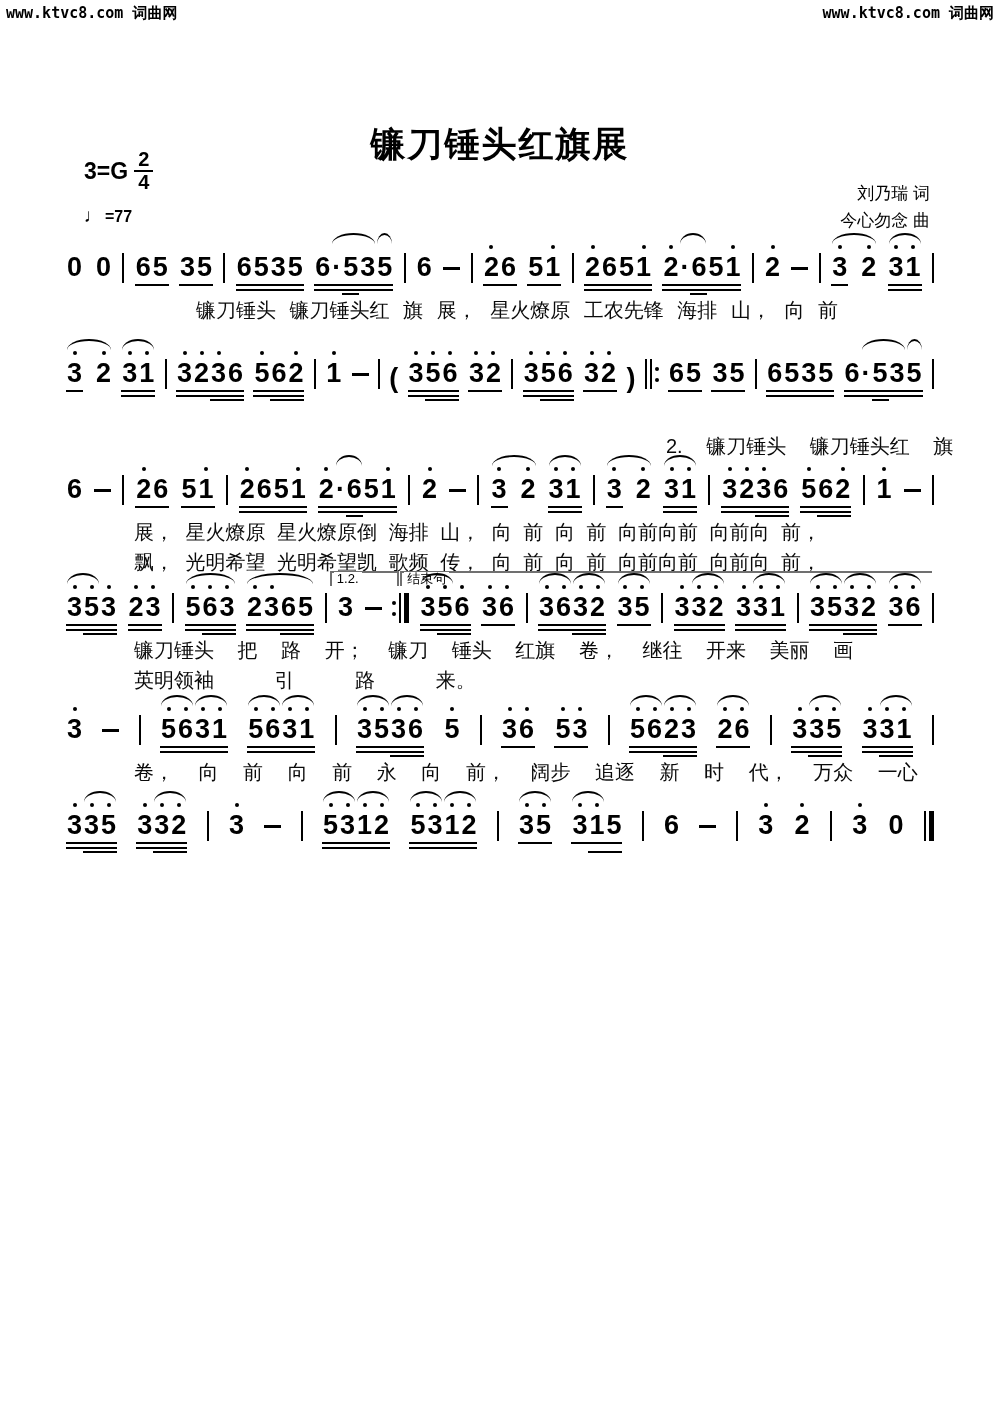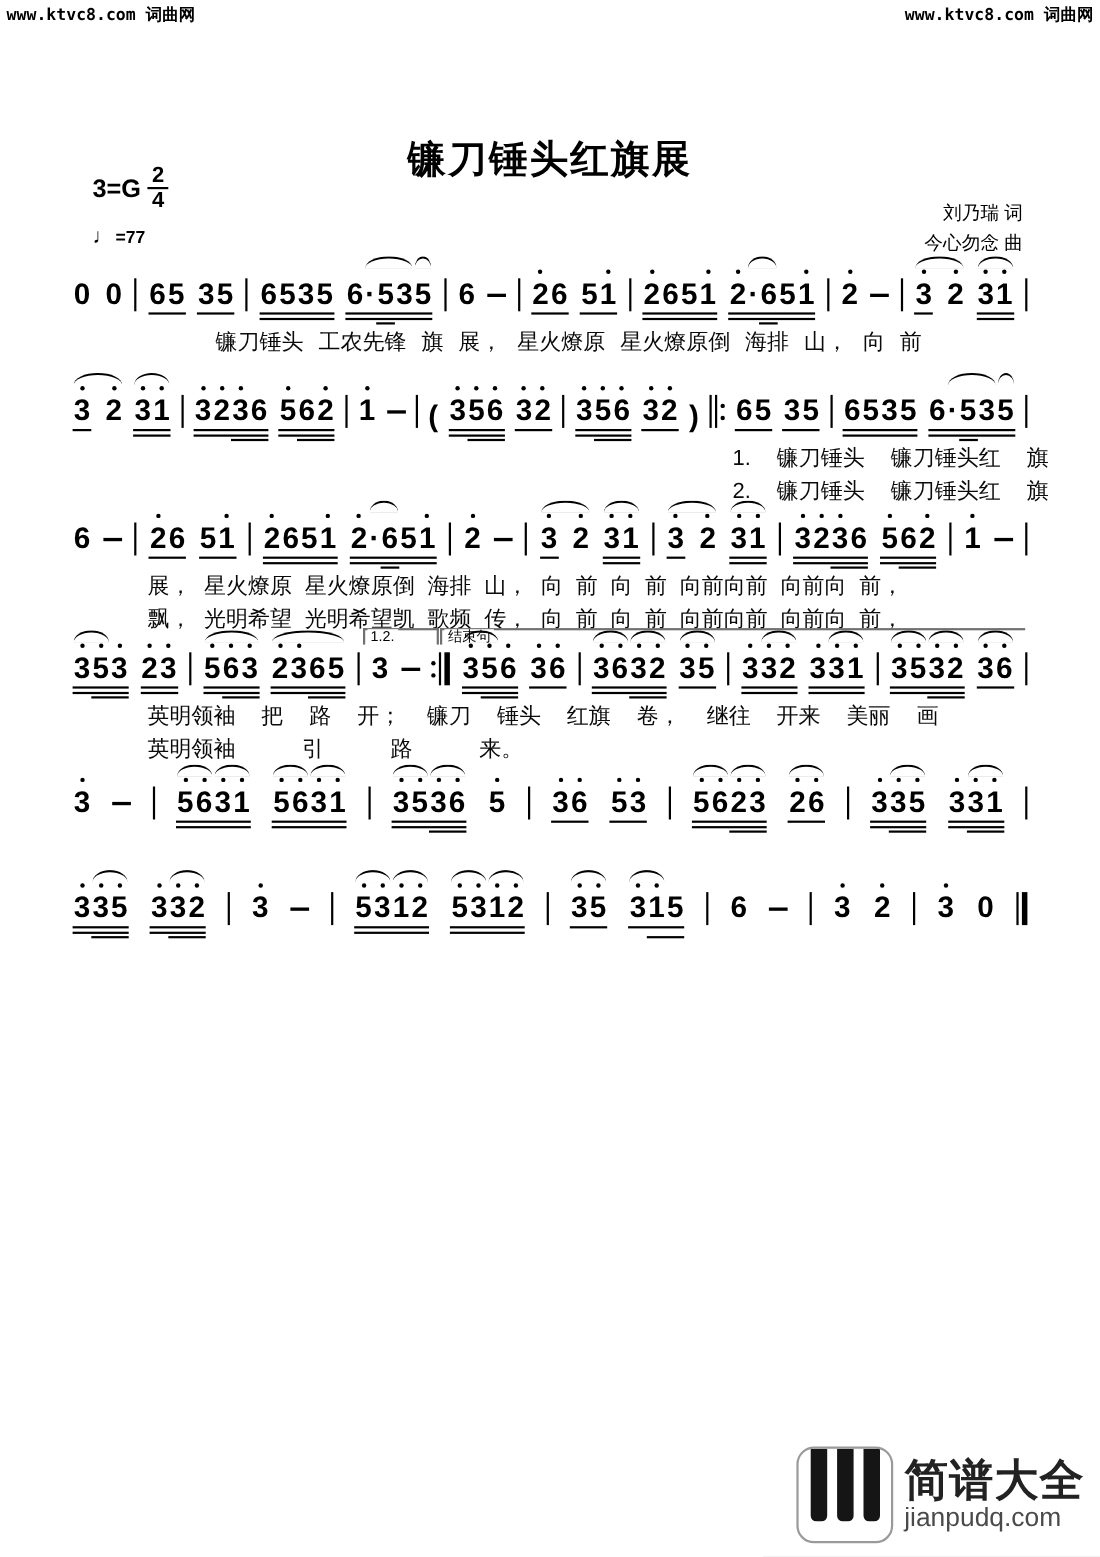--- a/index.html
+++ b/index.html
@@ -107,21 +107,21 @@
           <span class="grp"><span class="nc" style="width: 17px;">2</span><span class="nc" style="width: 11px;">·</span><span class="nc" style="width: 17px;">6</span><span class="nc" style="width: 17px;">5</span><span class="nc" style="width: 17px;">1</span><i class="hd" style="left: 6.5px;"></i><i class="hd" style="left: 68.5px;"></i><i class="arc" style="left: 18px; width: 26px;"></i><i class="ul l1" style="left: 0px; width: 79px;"></i><i class="ul l2" style="left: 0px; width: 79px;"></i><i class="ul l3" style="left: 28px; width: 17px;"></i></span>
           <span class="bar"></span>
           <span class="grp"><span class="nc" style="width: 17px;">2</span><i class="hd" style="left: 6.5px;"></i></span>
           <span class="dash"></span>
           <span class="bar"></span>
           <span class="grp"><span class="nc" style="width: 17px;">3</span><span class="nc" style="width: 12px;">&nbsp;</span><span class="nc" style="width: 17px;">2</span><i class="hd" style="left: 6.5px;"></i><i class="hd" style="left: 35.5px;"></i><i class="arc" style="left: 1px; width: 44px;"></i><i class="ul l1" style="left: 0px; width: 17px;"></i></span>
           <span class="grp"><span class="nc" style="width: 17px;">3</span><span class="nc" style="width: 17px;">1</span><i class="hd" style="left: 6.5px;"></i><i class="hd" style="left: 23.5px;"></i><i class="arc" style="left: 1px; width: 32px;"></i><i class="ul l1" style="left: 0px; width: 34px;"></i><i class="ul l2" style="left: 0px; width: 34px;"></i></span>
           <span class="bar"></span>
         </div>
         <div class="lyric-row">
-          <span class="lyric-seg" style="left: 130px; word-spacing: 8px;">镰刀锤头 工农先锋 旗 展， 星火燎原 星火燎原倒 海排 山， 向 前</span>
+          <span class="lyric-seg" style="left: 130px; word-spacing: 8px;">镰刀锤头 镰刀锤头红 旗 展， 星火燎原 工农先锋 海排 山， 向 前</span>
         </div>
       </div>
       <div class="line-block" style="top: 336px;">
         <div class="music-line">
           <span class="grp"><span class="nc" style="width: 17px;">3</span><span class="nc" style="width: 12px;">&nbsp;</span><span class="nc" style="width: 17px;">2</span><i class="hd" style="left: 6.5px;"></i><i class="hd" style="left: 35.5px;"></i><i class="arc" style="left: 1px; width: 44px;"></i><i class="ul l1" style="left: 0px; width: 17px;"></i></span>
           <span class="grp"><span class="nc" style="width: 17px;">3</span><span class="nc" style="width: 17px;">1</span><i class="hd" style="left: 6.5px;"></i><i class="hd" style="left: 23.5px;"></i><i class="arc" style="left: 1px; width: 32px;"></i><i class="ul l1" style="left: 0px; width: 34px;"></i><i class="ul l2" style="left: 0px; width: 34px;"></i></span>
           <span class="bar"></span>
           <span class="grp"><span class="nc" style="width: 17px;">3</span><span class="nc" style="width: 17px;">2</span><span class="nc" style="width: 17px;">3</span><span class="nc" style="width: 17px;">6</span><i class="hd" style="left: 6.5px;"></i><i class="hd" style="left: 23.5px;"></i><i class="hd" style="left: 40.5px;"></i><i class="ul l1" style="left: 0px; width: 68px;"></i><i class="ul l2" style="left: 0px; width: 68px;"></i><i class="ul l3" style="left: 34px; width: 34px;"></i></span>
           <span class="grp"><span class="nc" style="width: 17px;">5</span><span class="nc" style="width: 17px;">6</span><span class="nc" style="width: 17px;">2</span><i class="hd" style="left: 6.5px;"></i><i class="hd" style="left: 40.5px;"></i><i class="ul l1" style="left: 0px; width: 51px;"></i><i class="ul l2" style="left: 0px; width: 51px;"></i><i class="ul l3" style="left: 17px; width: 34px;"></i></span>
           <span class="bar"></span>
@@ -144,21 +144,20 @@
             </i>
           </span>
           <span class="grp"><span class="nc" style="width: 17px;">6</span><span class="nc" style="width: 17px;">5</span><i class="ul l1" style="left: 0px; width: 34px;"></i></span>
           <span class="grp"><span class="nc" style="width: 17px;">3</span><span class="nc" style="width: 17px;">5</span><i class="ul l1" style="left: 0px; width: 34px;"></i></span>
           <span class="bar"></span>
           <span class="grp"><span class="nc" style="width: 17px;">6</span><span class="nc" style="width: 17px;">5</span><span class="nc" style="width: 17px;">3</span><span class="nc" style="width: 17px;">5</span><i class="ul l1" style="left: 0px; width: 68px;"></i><i class="ul l2" style="left: 0px; width: 68px;"></i></span>
           <span class="grp"><span class="nc" style="width: 17px;">6</span><span class="nc" style="width: 11px;">·</span><span class="nc" style="width: 17px;">5</span><span class="nc" style="width: 17px;">3</span><span class="nc" style="width: 17px;">5</span><i class="arc" style="left: 18px; width: 43px;"></i><i class="arc" style="left: 63px; width: 15px;"></i><i class="ul l1" style="left: 0px; width: 79px;"></i><i class="ul l2" style="left: 0px; width: 79px;"></i><i class="ul l3" style="left: 28px; width: 17px;"></i></span>
           <span class="bar"></span>
         </div>
         <div class="lyric-row">
-          <span class="lyric-seg" style="left: 600px; word-spacing: 18px;">1. 镰刀锤头 镰刀锤头红 旗</span>
         </div>
         <div class="lyric-row">
           <span class="lyric-seg" style="left: 600px; word-spacing: 18px;">2. 镰刀锤头 镰刀锤头红 旗</span>
         </div>
       </div>
       <div class="line-block" style="top: 452px;">
         <div class="music-line">
           <span class="grp"><span class="nc" style="width: 17px;">6</span></span>
           <span class="dash"></span>
           <span class="bar"></span>
@@ -222,21 +221,21 @@
           <span class="grp"><span class="nc" style="width: 17px;">3</span><span class="nc" style="width: 17px;">5</span><i class="hd" style="left: 6.5px;"></i><i class="hd" style="left: 23.5px;"></i><i class="arc" style="left: 1px; width: 32px;"></i><i class="ul l1" style="left: 0px; width: 34px;"></i></span>
           <span class="bar"></span>
           <span class="grp"><span class="nc" style="width: 17px;">3</span><span class="nc" style="width: 17px;">3</span><span class="nc" style="width: 17px;">2</span><i class="hd" style="left: 6.5px;"></i><i class="hd" style="left: 23.5px;"></i><i class="hd" style="left: 40.5px;"></i><i class="arc" style="left: 18px; width: 32px;"></i><i class="ul l1" style="left: 0px; width: 51px;"></i><i class="ul l2" style="left: 0px; width: 51px;"></i></span>
           <span class="grp"><span class="nc" style="width: 17px;">3</span><span class="nc" style="width: 17px;">3</span><span class="nc" style="width: 17px;">1</span><i class="hd" style="left: 6.5px;"></i><i class="hd" style="left: 23.5px;"></i><i class="hd" style="left: 40.5px;"></i><i class="arc" style="left: 18px; width: 32px;"></i><i class="ul l1" style="left: 0px; width: 51px;"></i><i class="ul l2" style="left: 0px; width: 51px;"></i></span>
           <span class="bar"></span>
           <span class="grp"><span class="nc" style="width: 17px;">3</span><span class="nc" style="width: 17px;">5</span><span class="nc" style="width: 17px;">3</span><span class="nc" style="width: 17px;">2</span><i class="hd" style="left: 6.5px;"></i><i class="hd" style="left: 23.5px;"></i><i class="hd" style="left: 40.5px;"></i><i class="hd" style="left: 57.5px;"></i><i class="arc" style="left: 1px; width: 32px;"></i><i class="arc" style="left: 35px; width: 32px;"></i><i class="ul l1" style="left: 0px; width: 68px;"></i><i class="ul l2" style="left: 0px; width: 68px;"></i><i class="ul l3" style="left: 34px; width: 34px;"></i></span>
           <span class="grp"><span class="nc" style="width: 17px;">3</span><span class="nc" style="width: 17px;">6</span><i class="hd" style="left: 6.5px;"></i><i class="hd" style="left: 23.5px;"></i><i class="arc" style="left: 1px; width: 32px;"></i><i class="ul l1" style="left: 0px; width: 34px;"></i></span>
           <span class="bar"></span>
         </div>
         <div class="lyric-row">
-          <span class="lyric-seg" style="left: 68px; word-spacing: 18px;">英明领袖 把 路 开； 镰刀 锤头 红旗 卷， 继往 开来 美丽 画</span>
+          <span class="lyric-seg" style="left: 68px; word-spacing: 18px;">镰刀锤头 把 路 开； 镰刀 锤头 红旗 卷， 继往 开来 美丽 画</span>
         </div>
         <div class="lyric-row">
           <span class="lyric-seg" style="left: 68px; word-spacing: 55px;">英明领袖 引 路 来。</span>
         </div>
       </div>
       <div class="line-block" style="top: 692px;">
         <div class="music-line">
           <span class="grp"><span class="nc" style="width: 17px;">3</span><i class="hd" style="left: 6.5px;"></i></span>
           <span class="dash"></span>
           <span class="bar"></span>
@@ -249,20 +248,23 @@
           <span class="grp"><span class="nc" style="width: 17px;">3</span><span class="nc" style="width: 17px;">6</span><i class="hd" style="left: 6.5px;"></i><i class="hd" style="left: 23.5px;"></i><i class="ul l1" style="left: 0px; width: 34px;"></i></span>
           <span class="grp"><span class="nc" style="width: 17px;">5</span><span class="nc" style="width: 17px;">3</span><i class="hd" style="left: 6.5px;"></i><i class="hd" style="left: 23.5px;"></i><i class="ul l1" style="left: 0px; width: 34px;"></i></span>
           <span class="bar"></span>
           <span class="grp"><span class="nc" style="width: 17px;">5</span><span class="nc" style="width: 17px;">6</span><span class="nc" style="width: 17px;">2</span><span class="nc" style="width: 17px;">3</span><i class="hd" style="left: 6.5px;"></i><i class="hd" style="left: 23.5px;"></i><i class="hd" style="left: 40.5px;"></i><i class="hd" style="left: 57.5px;"></i><i class="arc" style="left: 1px; width: 32px;"></i><i class="arc" style="left: 35px; width: 32px;"></i><i class="ul l1" style="left: 0px; width: 68px;"></i><i class="ul l2" style="left: 0px; width: 68px;"></i><i class="ul l3" style="left: 34px; width: 34px;"></i></span>
           <span class="grp"><span class="nc" style="width: 17px;">2</span><span class="nc" style="width: 17px;">6</span><i class="hd" style="left: 6.5px;"></i><i class="hd" style="left: 23.5px;"></i><i class="arc" style="left: 1px; width: 32px;"></i><i class="ul l1" style="left: 0px; width: 34px;"></i></span>
           <span class="bar"></span>
           <span class="grp"><span class="nc" style="width: 17px;">3</span><span class="nc" style="width: 17px;">3</span><span class="nc" style="width: 17px;">5</span><i class="hd" style="left: 6.5px;"></i><i class="hd" style="left: 23.5px;"></i><i class="hd" style="left: 40.5px;"></i><i class="arc" style="left: 18px; width: 32px;"></i><i class="ul l1" style="left: 0px; width: 51px;"></i><i class="ul l2" style="left: 0px; width: 51px;"></i><i class="ul l3" style="left: 17px; width: 34px;"></i></span>
           <span class="grp"><span class="nc" style="width: 17px;">3</span><span class="nc" style="width: 17px;">3</span><span class="nc" style="width: 17px;">1</span><i class="hd" style="left: 6.5px;"></i><i class="hd" style="left: 23.5px;"></i><i class="hd" style="left: 40.5px;"></i><i class="arc" style="left: 18px; width: 32px;"></i><i class="ul l1" style="left: 0px; width: 51px;"></i><i class="ul l2" style="left: 0px; width: 51px;"></i><i class="ul l3" style="left: 17px; width: 34px;"></i></span>
           <span class="bar"></span>
         </div>
+        <div class="lyric-row">
+          <span class="lyric-seg" style="left: 68px; word-spacing: 19px;">卷， 向 前 向 前 永 向 前， 阔步 追逐 新 时 代， 万众 一心</span>
+        </div>
       </div>
       <div class="line-block" style="top: 788px;">
         <div class="music-line">
           <span class="grp"><span class="nc" style="width: 17px;">3</span><span class="nc" style="width: 17px;">3</span><span class="nc" style="width: 17px;">5</span><i class="hd" style="left: 6.5px;"></i><i class="hd" style="left: 23.5px;"></i><i class="hd" style="left: 40.5px;"></i><i class="arc" style="left: 18px; width: 32px;"></i><i class="ul l1" style="left: 0px; width: 51px;"></i><i class="ul l2" style="left: 0px; width: 51px;"></i><i class="ul l3" style="left: 17px; width: 34px;"></i></span>
           <span class="grp"><span class="nc" style="width: 17px;">3</span><span class="nc" style="width: 17px;">3</span><span class="nc" style="width: 17px;">2</span><i class="hd" style="left: 6.5px;"></i><i class="hd" style="left: 23.5px;"></i><i class="hd" style="left: 40.5px;"></i><i class="arc" style="left: 18px; width: 32px;"></i><i class="ul l1" style="left: 0px; width: 51px;"></i><i class="ul l2" style="left: 0px; width: 51px;"></i><i class="ul l3" style="left: 17px; width: 34px;"></i></span>
           <span class="bar"></span>
           <span class="grp"><span class="nc" style="width: 17px;">3</span><i class="hd" style="left: 6.5px;"></i></span>
           <span class="dash"></span>
           <span class="bar"></span>
           <span class="grp"><span class="nc" style="width: 17px;">5</span><span class="nc" style="width: 17px;">3</span><span class="nc" style="width: 17px;">1</span><span class="nc" style="width: 17px;">2</span><i class="hd" style="left: 6.5px;"></i><i class="hd" style="left: 23.5px;"></i><i class="hd" style="left: 40.5px;"></i><i class="hd" style="left: 57.5px;"></i><i class="arc" style="left: 1px; width: 32px;"></i><i class="arc" style="left: 35px; width: 32px;"></i><i class="ul l1" style="left: 0px; width: 68px;"></i><i class="ul l2" style="left: 0px; width: 68px;"></i></span>
@@ -280,24 +282,13 @@
           <span class="grp"><span class="nc" style="width: 17px;">3</span><i class="hd" style="left: 6.5px;"></i></span>
           <span class="grp"><span class="nc" style="width: 17px;">0</span></span>
           <span class="rep">
             <i class="rbar"></i>
             <i class="rbar thick"></i>
           </span>
         </div>
       </div>
     </div>
 
-  <div id="logo">
-    <span class="piano">
-        <i></i>
-        <i></i>
-        <i></i>
-      </span>
-    <span class="logo-text">
-      <span class="logo-name">简谱大全</span>
-      <span class="logo-domain">jianpudq.com</span>
-    </span>
-  </div>
 </div>
 
 </body></html>

